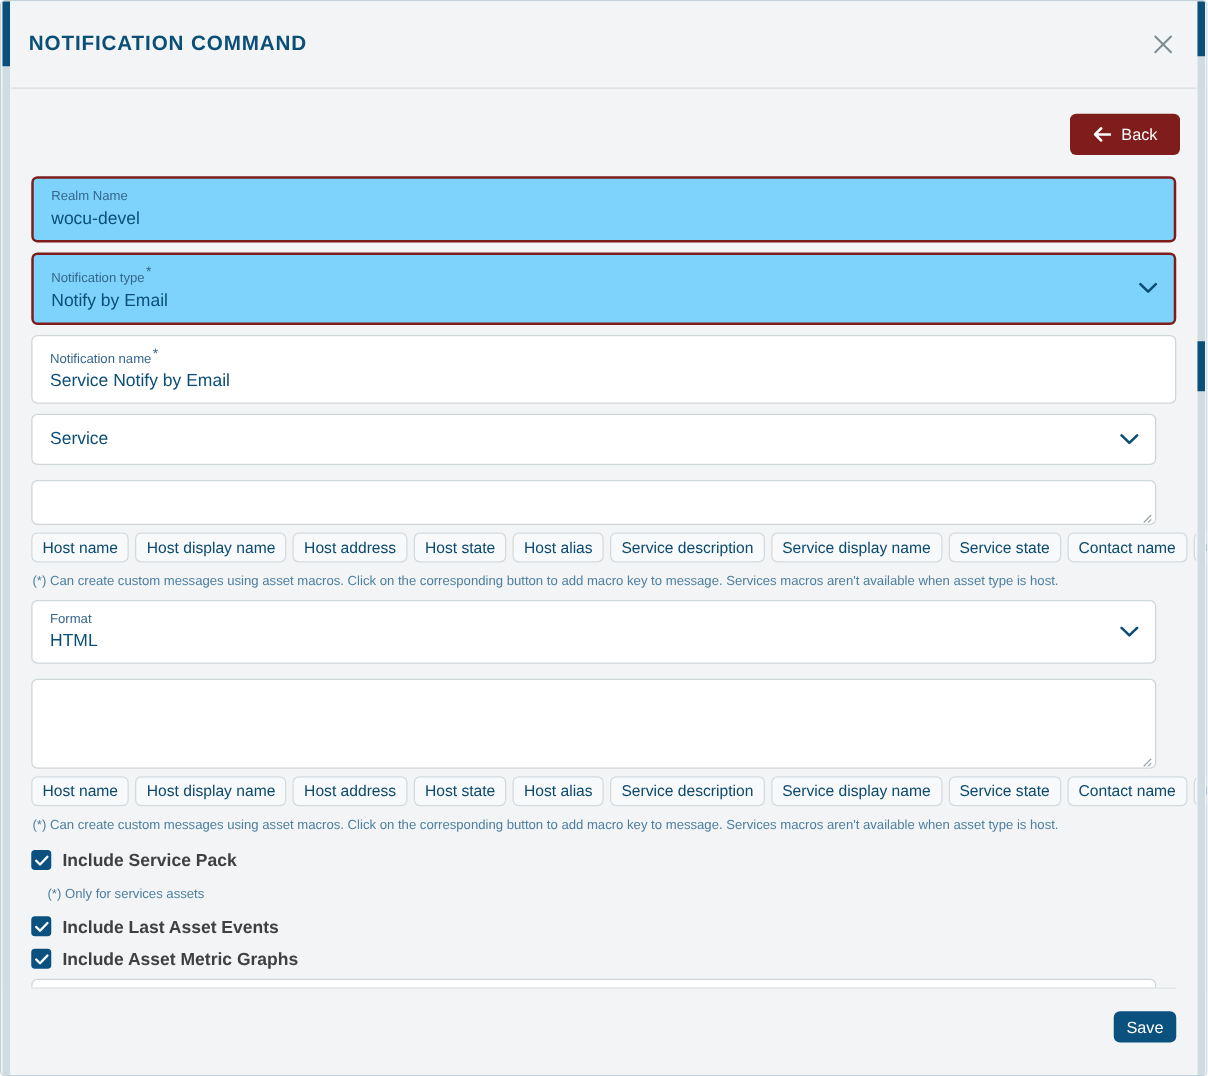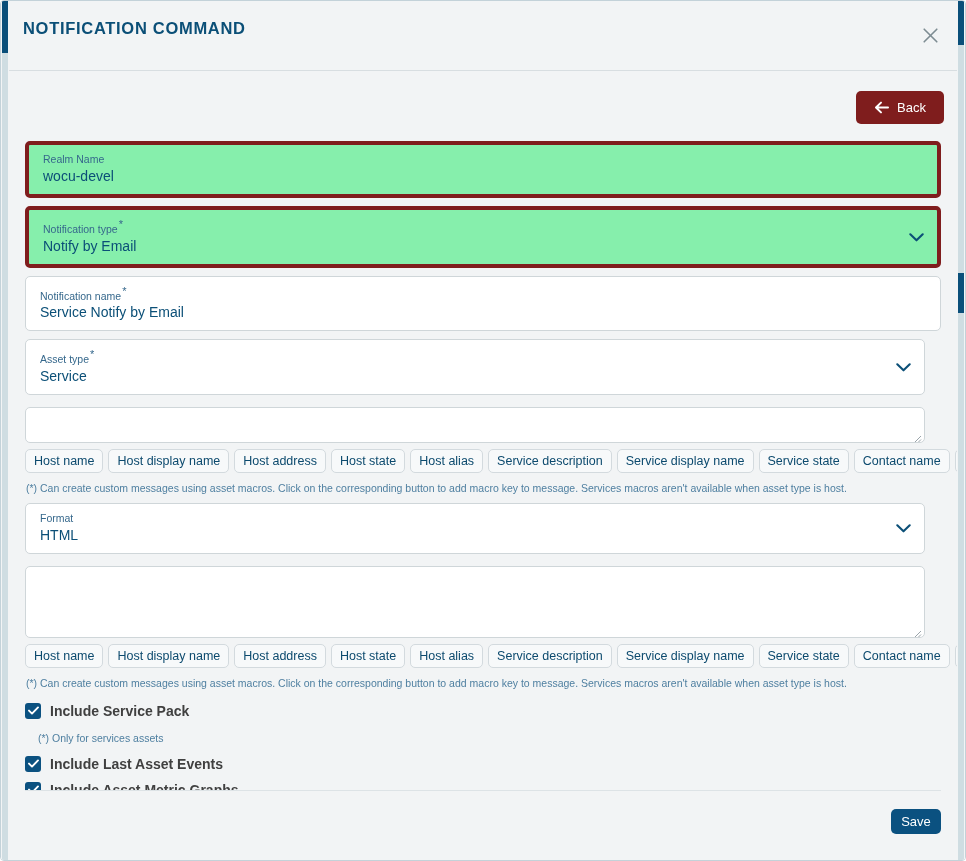--- a/index.html
+++ b/index.html
@@ -52,21 +52,21 @@
   .rail.right .thumb.t1 { top: 0;   height: 44px; }
   .rail.right .thumb.t2 { top: 272px; height: 40px; }
 
   
   .header {
     position: relative;
     height: 70px;
     background: #f2f4f5;
     border-bottom: 1px solid #d8dee1;
     display: flex;
-    align-items: flex-start;
+    align-items: center;
     padding: 18px 22px;
   }
   .header-title {
     color: #0b4f77;
     font-size: 16.5px;
     font-weight: bold;
     letter-spacing: 0.7px;
   }
   .close-btn {
     position: absolute;
@@ -112,22 +112,22 @@
 
   
   .field {
     position: relative;
     margin: 0 8px 7px 8px;
     border-radius: 5px;
     padding: 8px 14px 9px 14px;
     min-height: 41px;
   }
   .field.filled {
-    background: #86efac;
-    border: 4px solid #7f1d1d;
+    background: #7dd3fc;
+    border: 2px solid #7f1d1d;
   }
   .field.outlined {
     background: #ffffff;
     border: 1px solid #cfd6d9;
   }
   .field-label {
     font-size: 10.5px;
     color: #36688c;
     line-height: 13px;
     display: block;
@@ -314,21 +314,20 @@
           </svg>
       </span>
     </div>
 
     <div class="field outlined" style="margin-bottom:8px;">
       <span class="field-label"><span>Notification name</span><span class="req">*</span></span>
       <span class="field-value">Service Notify by Email</span>
     </div>
 
     <div class="field outlined narrow" style="margin-bottom:12px;">
-      <span class="field-label"><span>Asset type</span><span class="req">*</span></span>
       <span class="field-value">Service</span>
       <span class="chev">
         <svg width="15" height="9" viewBox="0 0 15 9">
             <path d="M1.3 1.3 L7.5 7.3 L13.7 1.3" stroke="#0b4f77" stroke-width="2.1" fill="none" stroke-linecap="round" stroke-linejoin="round"></path>
           </svg>
       </span>
     </div>
 
     <div class="ta-wrap narrow" style="margin-right:24px;">
       <div class="ta small">

